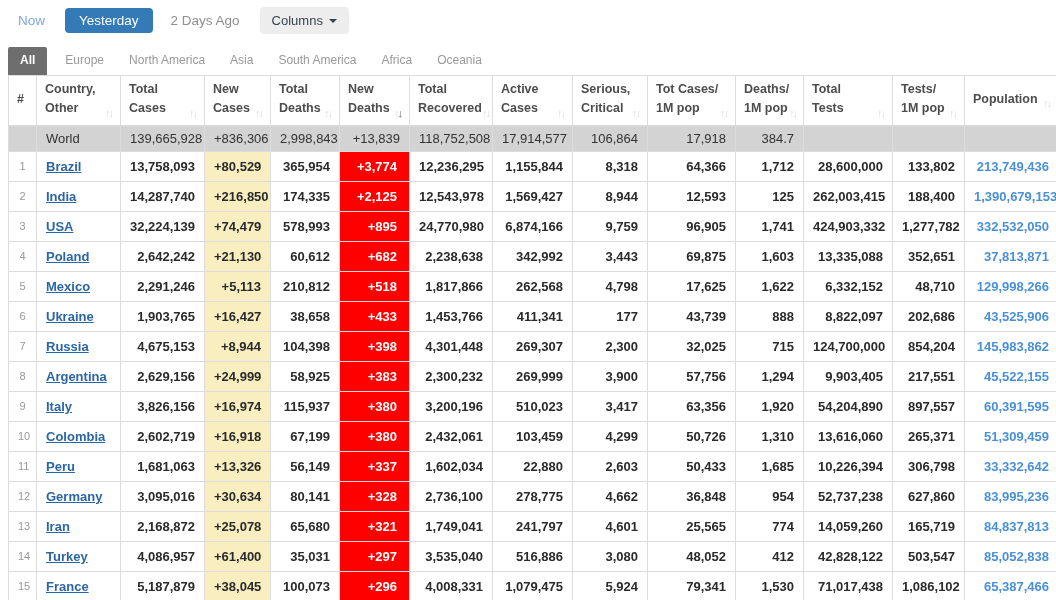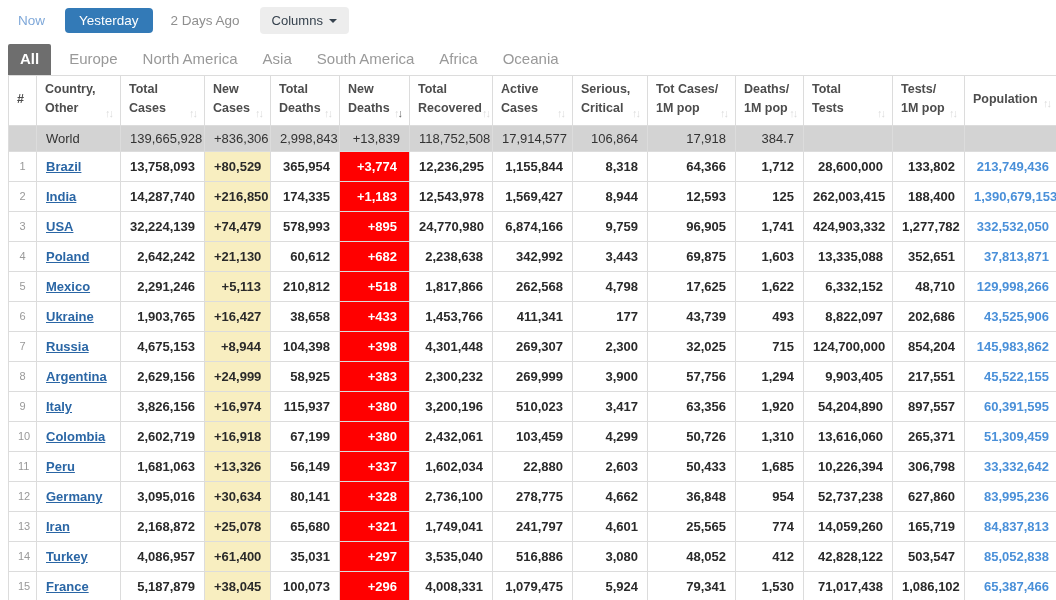--- a/index.html
+++ b/index.html
@@ -17,21 +17,21 @@
   .caret { display: inline-block; margin-left: 6px; width: 0; height: 0;
     border-left: 4px solid transparent; border-right: 4px solid transparent;
     border-top: 4px solid #36424E; vertical-align: middle; }
   .search-group { margin-left: 132px; display: flex; align-items: center; }
   .search-label { color: #555; font-size: 13.5px; }
   .search-input { margin-left: 7px; width: 158px; height: 26px; border: 1px solid #b4b4b4;
     border-radius: 3px; padding: 0 6px; font-size: 13px; background: #fff; }
 
   
   .tabs { display: flex; align-items: flex-end; padding-left: 8px; height: 35px; }
-  .tab { color: #999; font-size: 15px; margin-right: 25px; padding-bottom: 8px; cursor: pointer; }
+  .tab { color: #999; font-size: 12px; margin-right: 25px; padding-bottom: 8px; cursor: pointer; }
   .tab.active { background: var(--active-tab-bg); color: #fff; font-weight: 700;
     padding: 6px 12px 8px; margin-right: 18px; border-radius: 2px 2px 0 0; }
 
   
   table { border-collapse: collapse; table-layout: fixed; margin-left: 8px; width: 1048px; }
   th, td { border: 1px solid #dcdcdc; overflow: hidden; white-space: nowrap; }
   th { height: 46px; vertical-align: middle; padding: 4px 6px 6px 8px; color: #4d4d4d;
     font-size: 12.5px; font-weight: 700; text-align: left; background: #fff; cursor: pointer; }
   .th-inner { display: flex; justify-content: space-between; align-items: flex-end; }
   .th-label { line-height: 1.55; }
@@ -245,21 +245,21 @@
         <td class="col-total_tests align-right">28,600,000</td>
         <td class="col-tests_per_1m align-right">133,802</td>
         <td class="col-population align-right"><a href="#" class="pop-link">213,749,436</a></td>
       </tr>
       <tr>
         <td class="col-rank align-center">2</td>
         <td class="col-country align-left"><a href="#">India</a></td>
         <td class="col-total_cases align-right">14,287,740</td>
         <td class="col-new_cases align-right hl-yellow">+216,850</td>
         <td class="col-total_deaths align-right">174,335</td>
-        <td class="col-new_deaths align-right hl-red">+1,183</td>
+        <td class="col-new_deaths align-right hl-red">+2,125</td>
         <td class="col-total_recovered align-right">12,543,978</td>
         <td class="col-active_cases align-right">1,569,427</td>
         <td class="col-serious_critical align-right">8,944</td>
         <td class="col-cases_per_1m align-right">12,593</td>
         <td class="col-deaths_per_1m align-right">125</td>
         <td class="col-total_tests align-right">262,003,415</td>
         <td class="col-tests_per_1m align-right">188,400</td>
         <td class="col-population align-right"><a href="#" class="pop-link">1,390,679,153</a></td>
       </tr>
       <tr>
@@ -314,21 +314,21 @@
         <td class="col-rank align-center">6</td>
         <td class="col-country align-left"><a href="#">Ukraine</a></td>
         <td class="col-total_cases align-right">1,903,765</td>
         <td class="col-new_cases align-right hl-yellow">+16,427</td>
         <td class="col-total_deaths align-right">38,658</td>
         <td class="col-new_deaths align-right hl-red">+433</td>
         <td class="col-total_recovered align-right">1,453,766</td>
         <td class="col-active_cases align-right">411,341</td>
         <td class="col-serious_critical align-right">177</td>
         <td class="col-cases_per_1m align-right">43,739</td>
-        <td class="col-deaths_per_1m align-right">493</td>
+        <td class="col-deaths_per_1m align-right">888</td>
         <td class="col-total_tests align-right">8,822,097</td>
         <td class="col-tests_per_1m align-right">202,686</td>
         <td class="col-population align-right"><a href="#" class="pop-link">43,525,906</a></td>
       </tr>
       <tr>
         <td class="col-rank align-center">7</td>
         <td class="col-country align-left"><a href="#">Russia</a></td>
         <td class="col-total_cases align-right">4,675,153</td>
         <td class="col-new_cases align-right hl-yellow">+8,944</td>
         <td class="col-total_deaths align-right">104,398</td>

